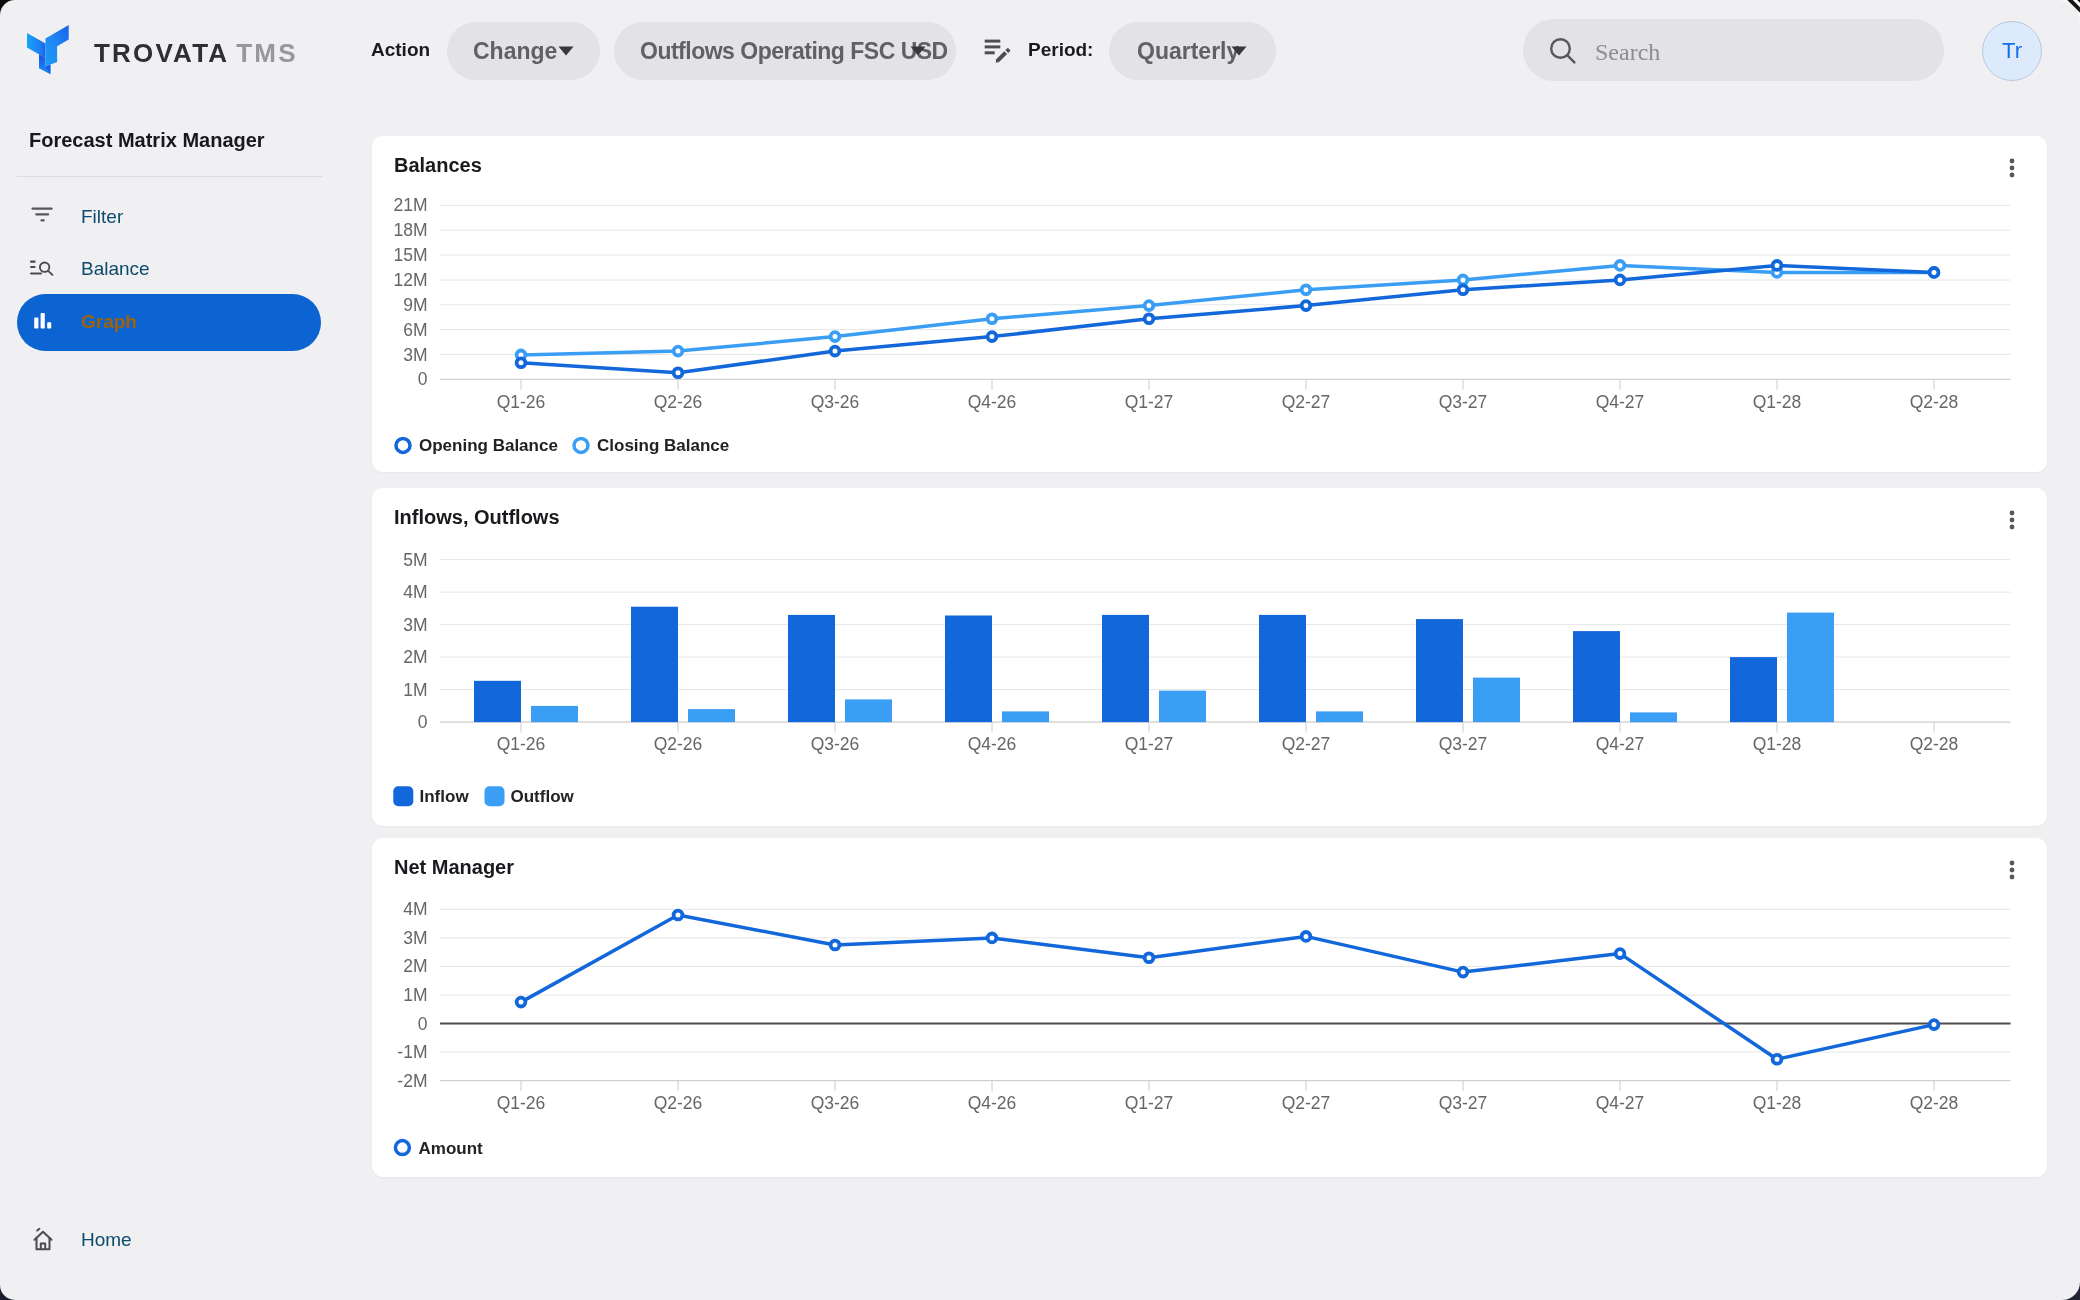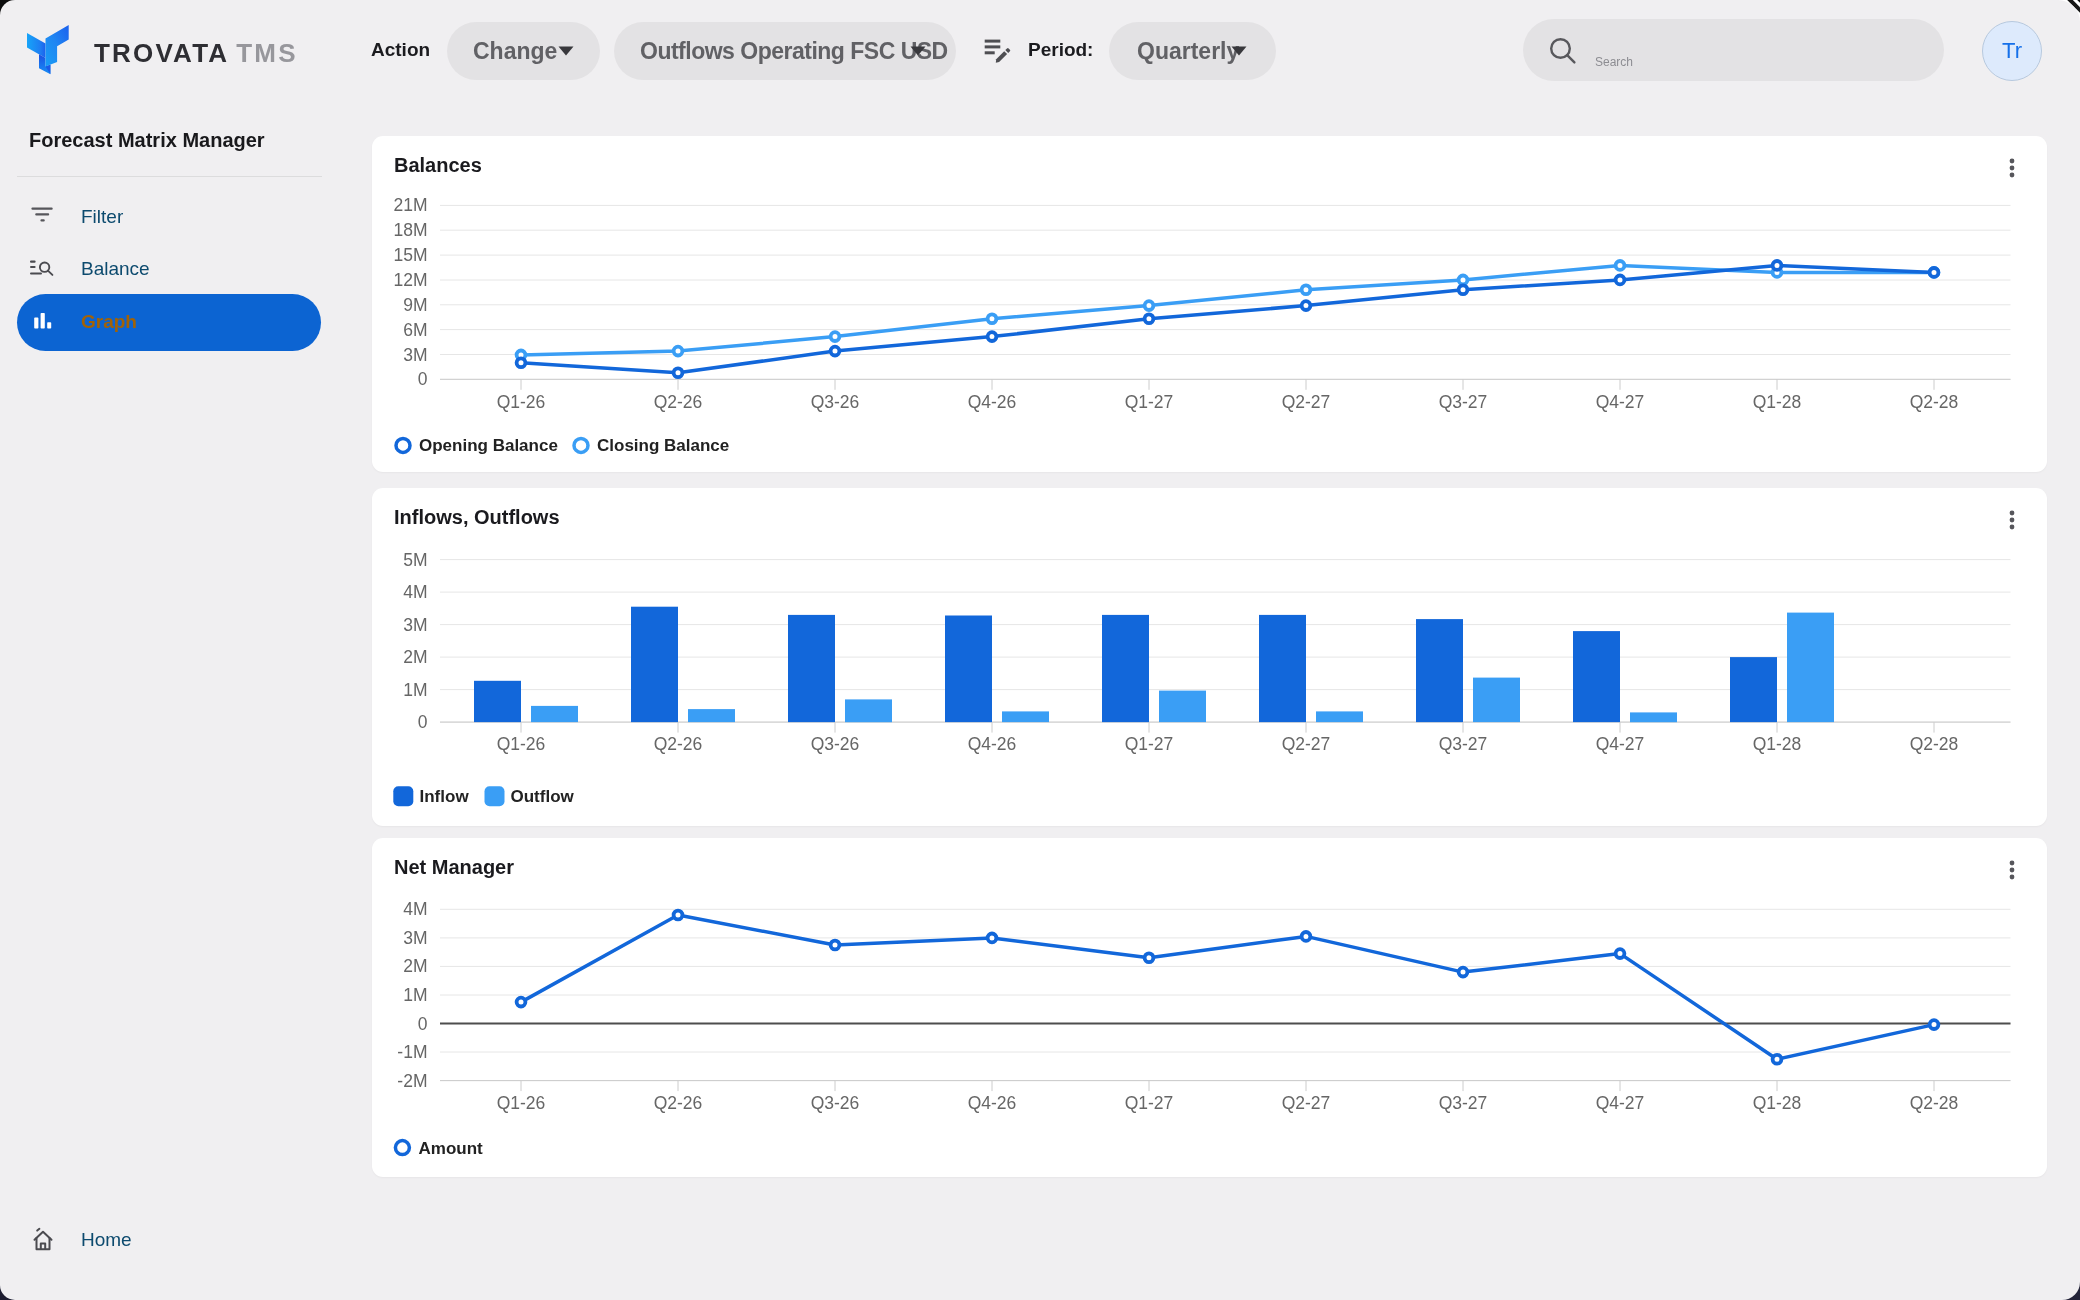--- a/index.html
+++ b/index.html
@@ -74,21 +74,21 @@
     <div class="pill" style="left:1109px;width:167px;"></div>
     <div class="pilltxt" style="left:1137px;top:51px;">Quarterly</div>
     <svg width="18" height="12" viewBox="0 0 18 12" style="position:absolute;left:1230px;top:45px;">
       <path d="M1.5 1.5 L16.5 1.5 L9 10.5 Z" fill="#38383c"></path>
     </svg>
     <div class="abs" style="left:1523px;top:19px;width:421px;height:62px;border-radius:31px;background:#e3e2e4;"></div>
     <svg width="30" height="30" viewBox="0 0 30 30" style="position:absolute;left:1548;top:36;">
 <circle cx="12.5" cy="12.5" r="9.3" fill="none" stroke="#58585c" stroke-width="2.4"></circle>
 <line x1="19.2" y1="19.2" x2="26.4" y2="26.4" stroke="#58585c" stroke-width="2.4" stroke-linecap="round"></line>
 </svg>
-    <div class="abs" style="left:1595px;top:55px;font-size:12px;color:#8d8d92;">Search</div>
+    <div class="abs" style="left:1595px;top:39px;font-size:24px;color:#8d8d92;font-family:Liberation Serif, serif;">Search</div>
     <div class="abs" style="left:1982px;top:21px;width:60px;height:60px;border-radius:50%;background:#ddeafc;border:1.5px solid #b7c9de;"></div>
     <div class="abs" style="left:1982px;top:21px;width:60px;height:60px;line-height:60px;text-align:center;font-size:22px;color:#1570e9;">Tr</div>
     <div class="abs" style="left:29px;top:129px;font-size:20px;font-weight:700;color:#19191c;">Forecast Matrix Manager</div>
     <div class="abs" style="left:17px;top:176px;width:305px;height:1px;background:#dcdcdd;"></div>
     <svg width="26" height="18" viewBox="0 0 26 18" style="position:absolute;left:31;top:207;">
 <rect x="0.4" y="0.5" width="21.3" height="2.3" rx="1.1" fill="#56565b"></rect>
 <rect x="4.2" y="6.3" width="14" height="2.3" rx="1.1" fill="#56565b"></rect>
 <rect x="9.4" y="12.3" width="4.4" height="2.3" rx="1.1" fill="#56565b"></rect>
 </svg>
     <div class="mi" style="top:206px;">Filter</div>

